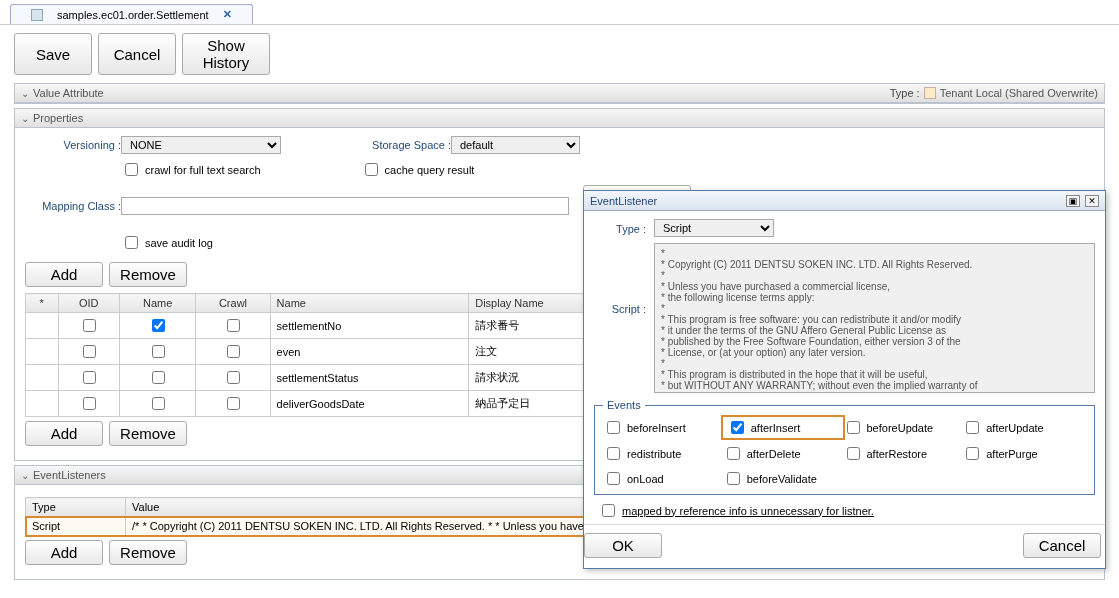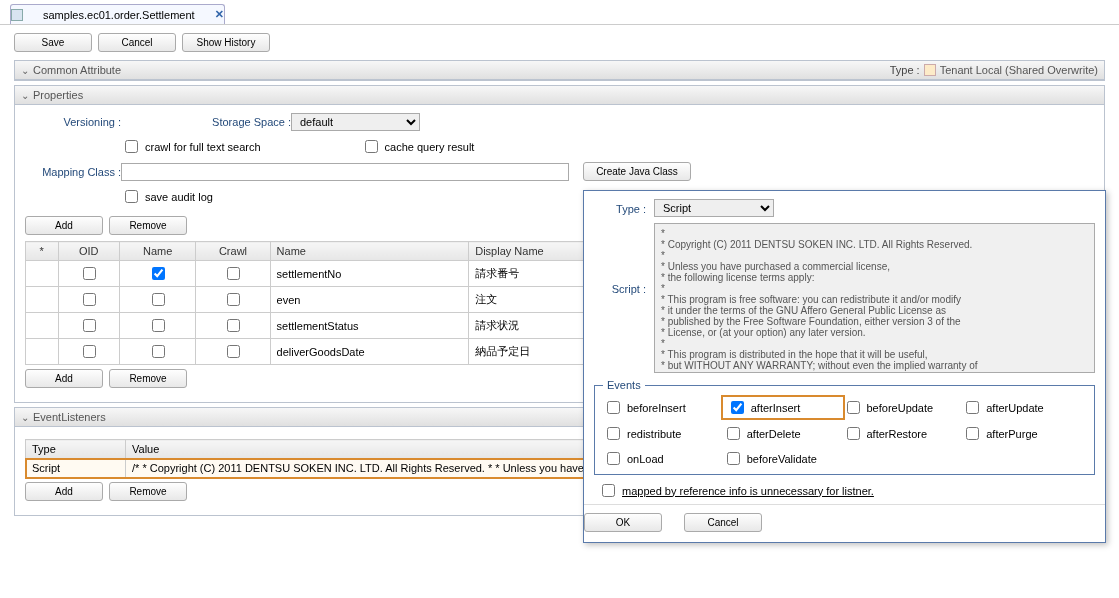--- a/index.html
+++ b/index.html
@@ -8,25 +8,25 @@
     font-family: Arial, sans-serif;
     font-size: 11px;
     background: #fff;
     color: #000;
     width: 1119px;
     height: 598px;
     position: relative;
     overflow: hidden;
   }
   .tab-strip { display: flex; padding: 4px 0 0 10px; border-bottom: 1px solid #ccc; }
-  .tab { display: flex; align-items: center; gap: 20px; padding: 3px 0; border:1px solid #aac; border-bottom:none; background:#f5f8ff; border-radius: 3px 3px 0 0;}
+  .tab { display: flex; align-items: center; gap: 14px; padding: 3px 20px; border:1px solid #aac; border-bottom:none; background:#f5f8ff; border-radius: 3px 3px 0 0;}
   .tab-icon { width: 12px; height:12px; background: #d8e4f0; border:1px solid #8aa; }
   .tab-close { color:#36a; font-weight:bold; cursor:pointer; }
   .btn-row { display:flex; gap:6px; padding:8px 14px; }
-  button.btn { padding: 3px 0; width:78px; background: linear-gradient(#fefefe,#e8e8e8); border:1px solid #aaa; border-radius:3px; cursor:pointer; font-size:10px;}
+  button.btn { padding: 3px 0; width:78px; background: linear-gradient(#fefefe,#e8e8e8); border:1px solid #aaa; border-radius:3px; cursor:pointer; font-size:15px;}
   button.btn.wide { width:108px; }
   .panel { margin: 0 14px 4px 14px; border:1px solid #bbc3cf; }
   .panel-hdr { display:flex; align-items:center; background: linear-gradient(#f7f7f7,#e0e0e0); padding:3px 6px; border-bottom:1px solid #bbc3cf; cursor:pointer; color:#555;}
   .chev { width:12px; font-size:10px; color:#666; }
   .panel-body { padding:8px 10px; }
 
   .row { display:flex; align-items:center; margin-bottom:6px; }
   .lbl { width:96px; text-align:right; color:#244a7a; padding-right:0; }
   select.sel { border:1px solid #aaa; padding:1px 4px; font-size:11px; }
   input[type=text].txt { border:1px solid #aaa; padding:2px 4px; font-size:11px; }
@@ -49,21 +49,21 @@
   .dlg-title-txt { color:#244a7a; }
   .dlg-ctrls span { display:inline-block; width:14px; height:12px; border:1px solid #888; margin-left:2px; background:#f4f4f4; font-size:9px; line-height:10px; text-align:center; cursor:pointer;}
   .dlg-body { padding:8px 10px 4px 10px; }
   .dlg-row { display:flex; align-items:flex-start; margin-bottom:6px; }
   .dlg-lbl { width:60px; text-align:right; color:#244a7a; padding-right:8px; padding-top:2px;}
   .script-box { flex:1; height:150px; border:1px solid #aaa; background:#f0f0f0; padding:4px 6px; font-size:10px; overflow:auto; color:#555;}
   fieldset.events { border:1px solid #5a7aaa; padding:6px 12px 6px 8px; margin:4px 0 6px 0;}
   fieldset.events legend { color:#244a7a; padding:0 4px; }
   .evgrid { display:grid; grid-template-columns: repeat(4,1fr); row-gap:6px; }
   .highlight-ck { outline:2px solid #d98a2e; padding:1px 4px; display:inline-flex;}
-  .dlg-btns { display:flex; justify-content:flex-start; gap:22px; padding:8px 16px 10px 0; border-top:1px solid #ddd;}
+  .dlg-btns { display:flex; justify-content:space-between; gap:22px; padding:8px 4px 10px 0; border-top:1px solid #ddd;}
   .spacer { height:4px; }
 </style>
 </head>
 <body>
 
 <div class="tab-strip">
   <div class="tab">
     <span class="tab-icon"></span>
     <span>samples.ec01.order.Settlement</span>
     <span class="tab-close">✕</span>
@@ -72,37 +72,40 @@
 
 <div class="btn-row">
   <button class="btn">Save</button>
   <button class="btn">Cancel</button>
   <button class="btn" style="width:88px">Show History</button>
 </div>
 
 <div class="panel">
   <div class="panel-hdr">
     <span class="chev">⌄</span>
-    <span>Common Attribute</span>
+    <span>Value Attribute</span>
     <span style="margin-left:auto; display:flex; align-items:center; gap:4px;">
       <span style="color:#444;">Type :</span>
       <span style="width:12px;height:12px;background:#fdebc8;border:1px solid #caa;"></span>
       <span>Tenant Local (Shared Overwrite)</span>
     </span>
   </div>
 </div>
 
 <div class="panel">
   <div class="panel-hdr">
     <span class="chev">⌄</span>
     <span>Properties</span>
   </div>
   <div class="panel-body">
     <div class="row">
       <div class="lbl">Versioning :</div>
+      <select class="sel" style="width:160px">
+        <option>NONE</option>
+      </select>
       <div style="width:70px;"></div>
       <div class="lbl" style="width:100px">Storage Space :</div>
       <select class="sel" style="width:129px">
         <option>default</option>
       </select>
     </div>
     <div class="row">
       <div class="lbl"></div>
       <label class="chk">
           <input type="checkbox" style=""> 
@@ -229,20 +232,27 @@
     </table>
     <div class="spacer"></div>
     <div class="row">
       <button class="btn">Add</button>
       <button class="btn" style="margin-left:6px;">Remove</button>
     </div>
   </div>
 </div>
 
 <div class="dialog">
+  <div class="dlg-title">
+    <span class="dlg-title-txt">EventListener</span>
+    <span class="dlg-ctrls">
+      <span>▣</span>
+      <span>✕</span>
+    </span>
+  </div>
   <div class="dlg-body">
     <div class="dlg-row" style="align-items:center;">
       <div class="dlg-lbl">Type :</div>
       <select class="sel" style="width:120px">
         <option>Script</option>
       </select>
     </div>
     <div class="dlg-row">
       <div class="dlg-lbl" style="padding-top:60px;">Script :</div>
       <div class="script-box">

